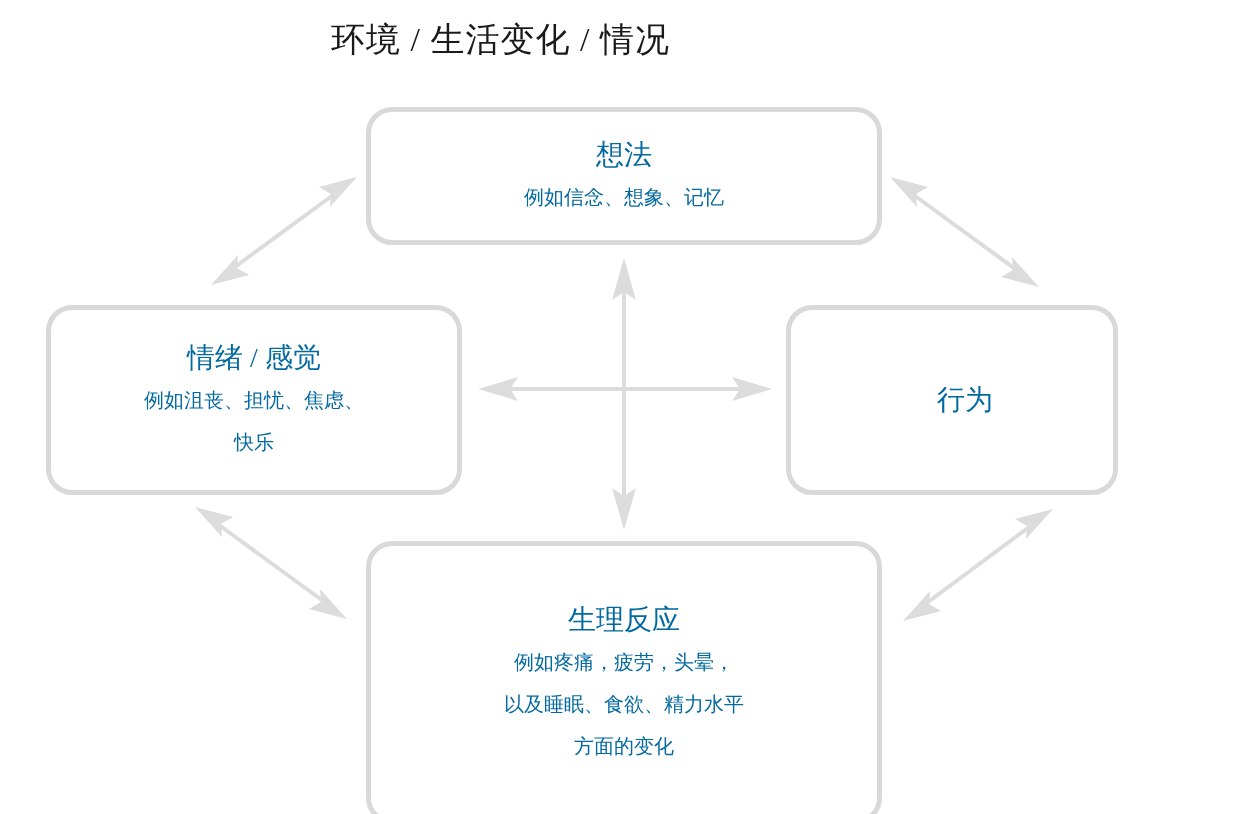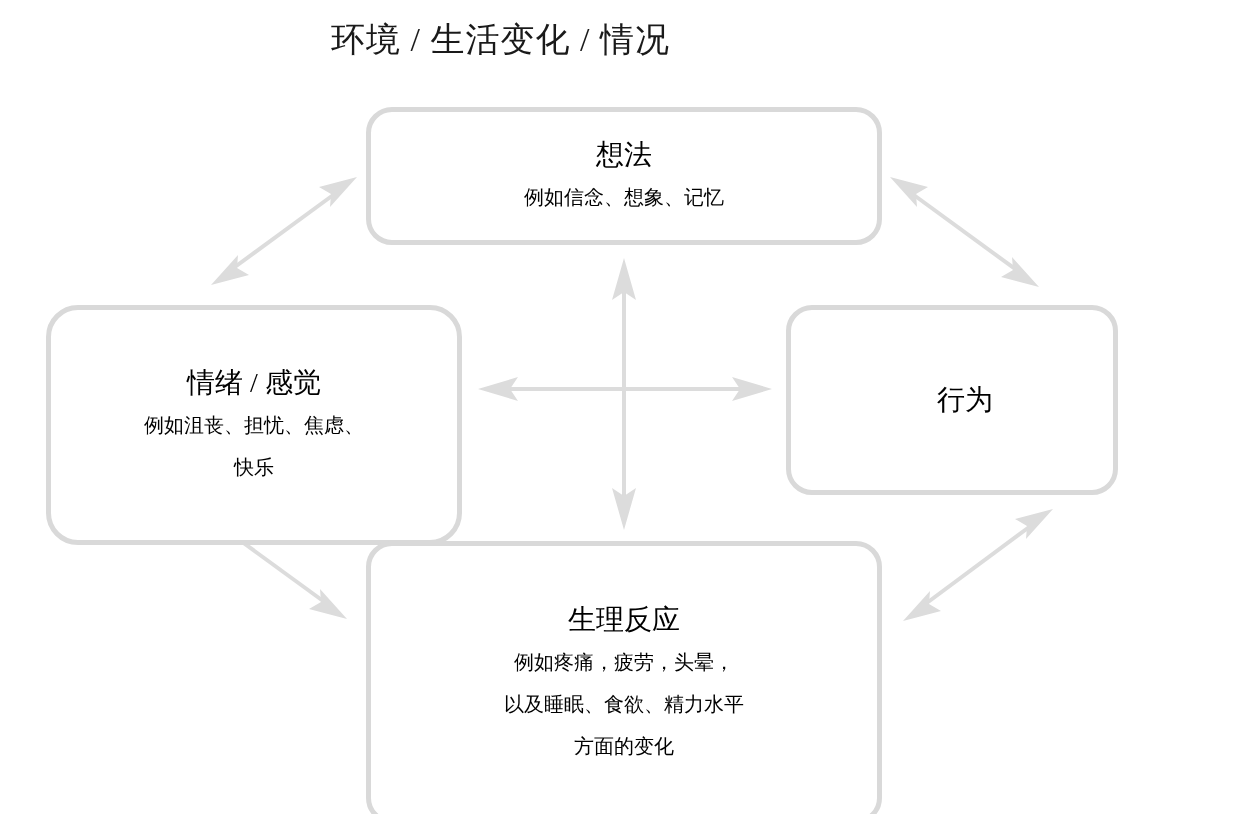--- a/index.html
+++ b/index.html
@@ -35,35 +35,35 @@
     position: absolute;
     box-sizing: border-box;
     border: 5px solid #d9d9d9;
     border-radius: 26px;
     background: #ffffff;
     display: flex;
     flex-direction: column;
     align-items: center;
     justify-content: center;
     text-align: center;
-    color: #000000;
+    color: #0369a1;
   }
   .node-title {
     font-size: 28px;
     line-height: 42px;
     white-space: pre;
   }
   .node-desc {
     font-size: 20px;
     line-height: 42px;
     white-space: pre-line;
   }
 
   #box-thoughts   { left: 366px; top: 107px; width: 516px; height: 138px; }
-  #box-emotions   { left: 46px;  top: 305px; width: 416px; height: 240px; border-radius: 32px; }
+  #box-emotions   { left: 46px;  top: 305px; width: 416px; height: 190px; }
   #box-behaviour  { left: 786px; top: 305px; width: 332px; height: 190px; padding-left: 26px; }
   #box-physical   { left: 366px; top: 541px; width: 516px; height: 283px; }
 
   
   #arrow-layer {
     position: absolute;
     left: 0;
     top: 0;
     width: 1253px;
     height: 814px;

